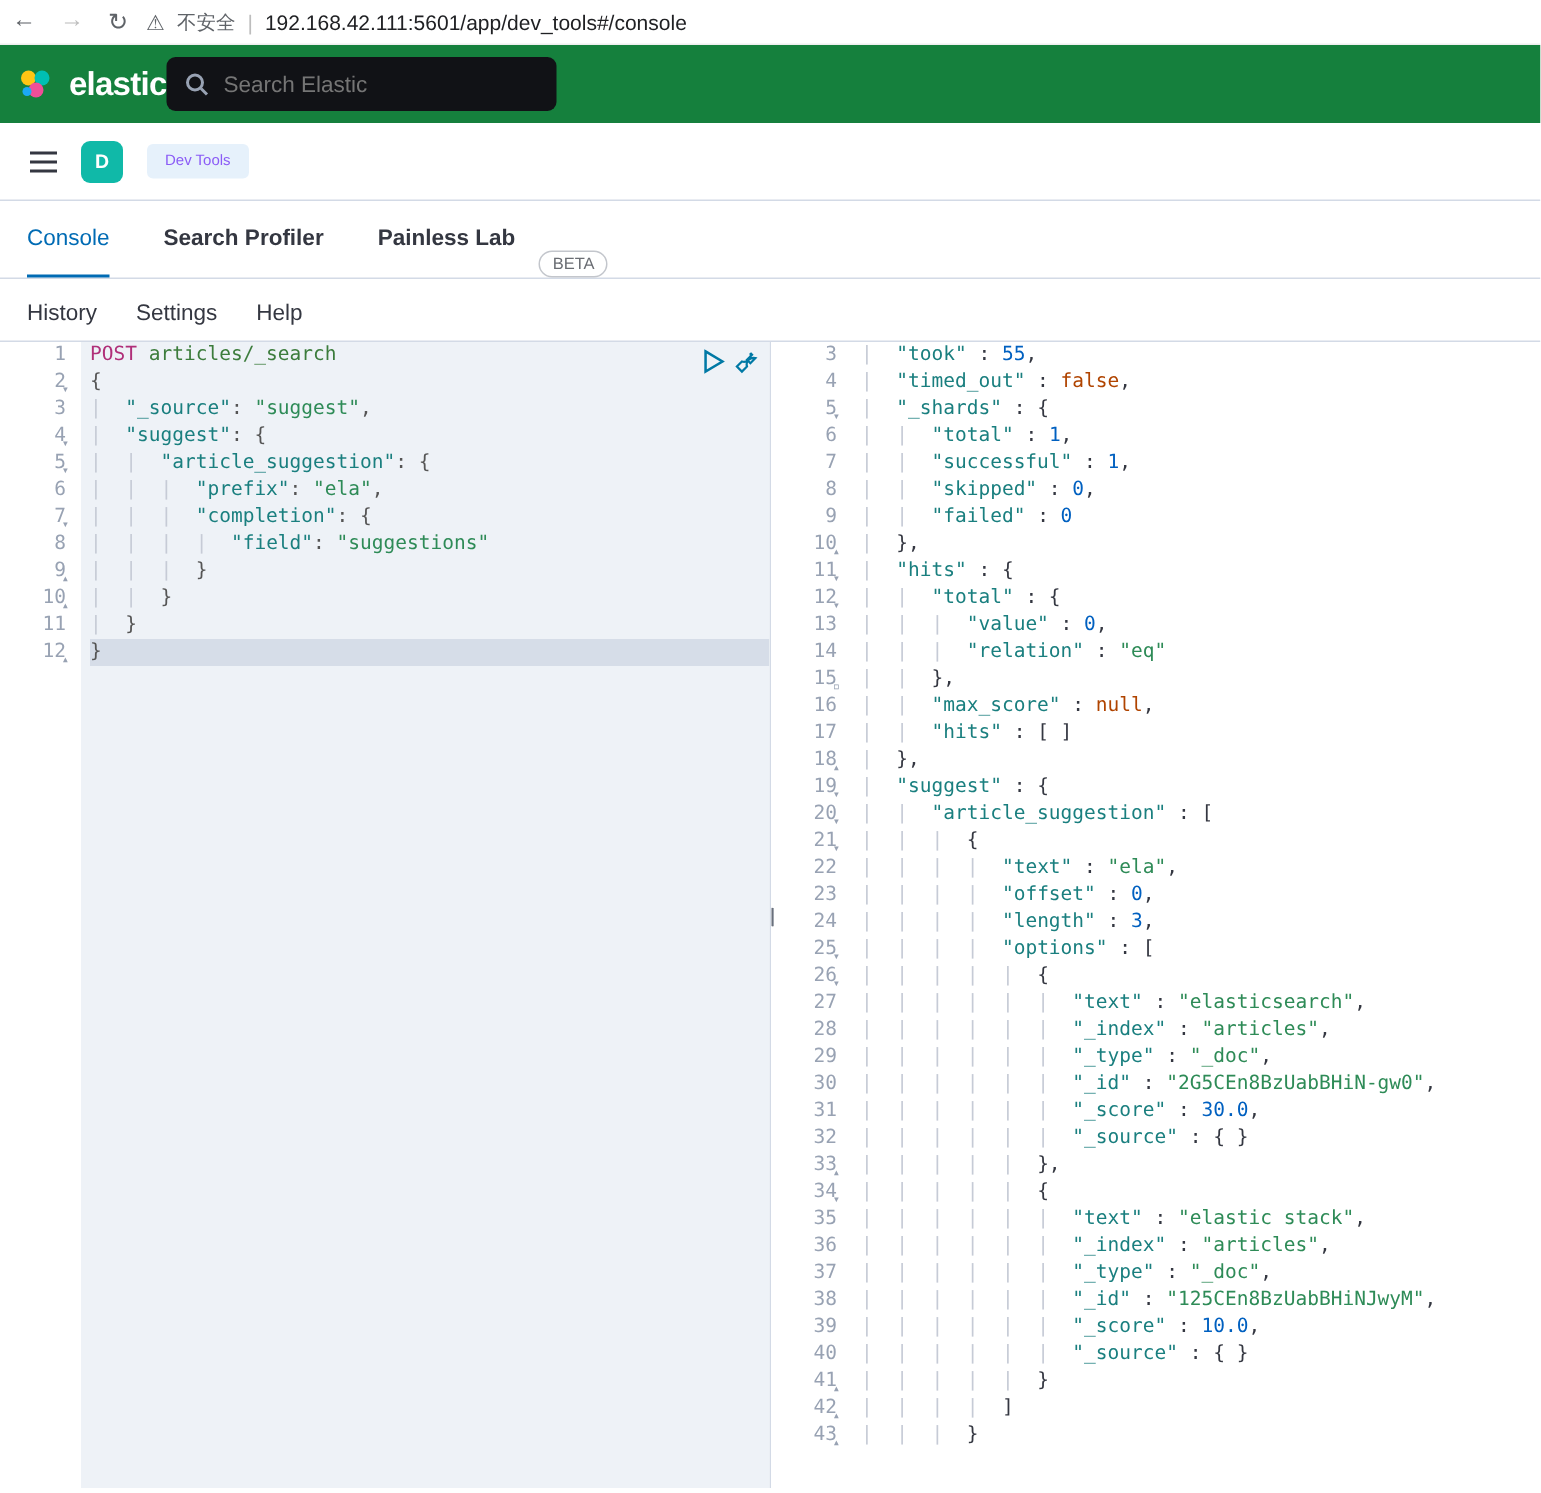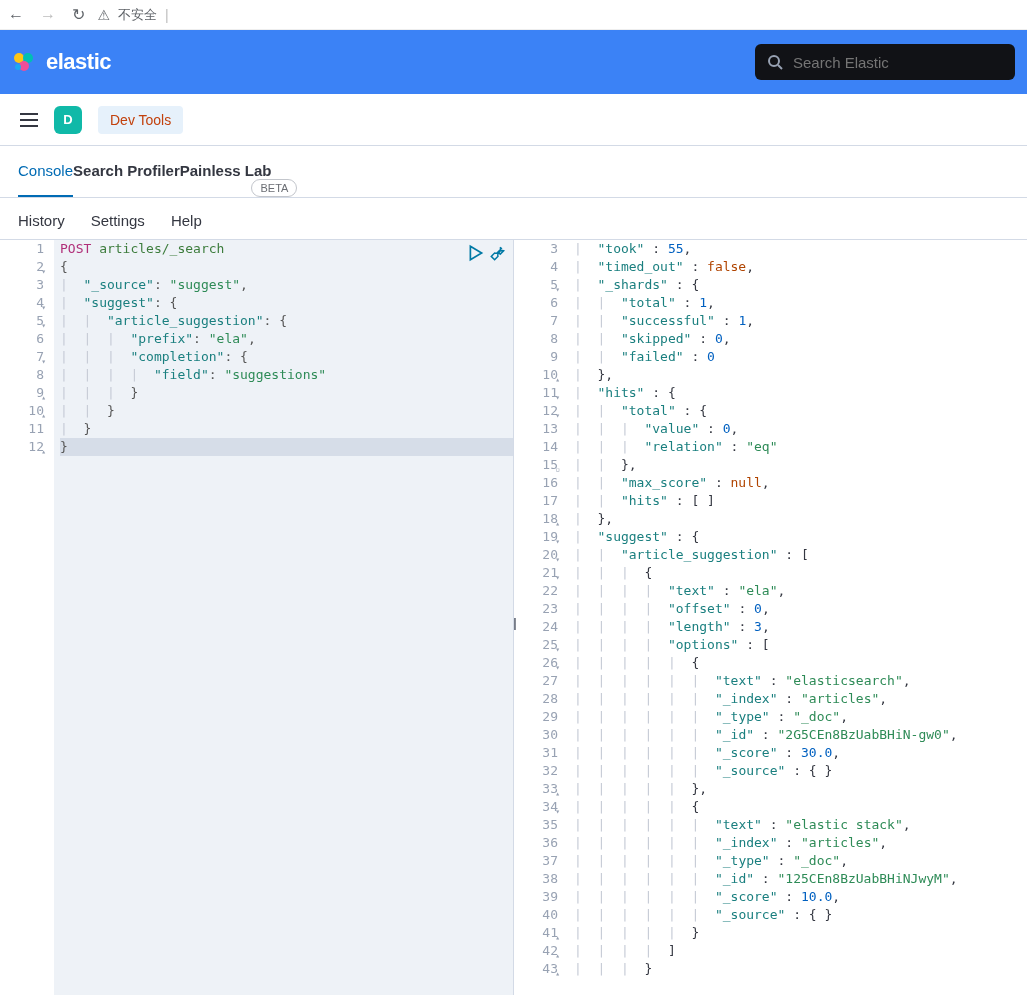--- a/index.html
+++ b/index.html
@@ -7,34 +7,34 @@
 
 .browser-bar { height: 30px; display: flex; align-items: center; padding: 2px 8px; gap: 12px; border-bottom: 1px solid #eee; }
 .browser-bar .nav-icons { display: flex; gap: 16px; color: #5f6368; }
 .browser-bar .nav-icons span { cursor: pointer; font-size: 16px; }
 .browser-bar .nav-icons .disabled { color: #bdbdbd; }
 .url-area { display:flex; align-items:center; gap:8px; color:#5f6368; }
 .url-area .warn { font-size:13px; }
 .url-area .sep { color:#bdbdbd; }
 .url-area .url { color:#202124; font-size:14px; }
 
-.topbar { background: #3b82f6; height: 64px; display: flex; align-items: center; justify-content: space-between; padding: 0 12px; }
+.topbar { background: #15803d; height: 52px; display: flex; align-items: center; justify-content: flex-start; padding: 0 12px; }
 .logo-wrap { display: flex; align-items: center; gap: 10px; color: #fff; }
 .logo-mark { width: 24px; height: 24px; position: relative; }
 .logo-text { font-size: 22px; font-weight: 600; letter-spacing: -0.5px; color:#fff; }
 .search-box { background: #111216; border-radius: 6px; height: 36px; min-width: 260px; display: flex; align-items: center; padding: 0 12px; gap: 10px; color: #98a2b3; }
 .search-box input { background: transparent; border: none; outline: none; color: #98a2b3; font-size: 15px; width: 200px; }
 
 .header-row { height: 52px; display: flex; align-items: center; padding: 0 20px; gap: 16px; border-bottom: 1px solid #d3dae6; }
 .hamburger { width: 18px; height: 14px; display:flex; flex-direction:column; justify-content:space-between; cursor:pointer; }
 .hamburger span { display:block; height:2px; background:#343741; }
 .space-badge { width: 28px; height: 28px; border-radius: 6px; background: #10b9a8; color:#fff; display:flex; align-items:center; justify-content:center; font-weight:700; font-size:13px; }
-.crumb { background:#e6f1fb; color:#c2410c; padding:6px 12px; border-radius:4px; font-weight:500; font-size:14px; }
+.crumb { background:#e6f1fb; color:#8b5cf6; padding:6px 12px; border-radius:4px; font-weight:500; font-size:10px; }
 
-.tabs { display:flex; align-items:center; padding: 0 18px; height:52px; border-bottom:1px solid #d3dae6; }
+.tabs { display:flex; align-items:center; gap:36px; padding: 0 18px; height:52px; border-bottom:1px solid #d3dae6; }
 .tab { font-size:15px; color:#343741; cursor:pointer; height:100%; display:flex; align-items:center; border-bottom:2px solid transparent;font-weight:bold; }
 .tab.active { color:#006bb4; border-bottom-color:#006bb4; font-weight:500; }
 .beta { font-size:11px; border:1px solid #c3c6cc; color:#6a6d73; padding:2px 8px; border-radius:999px; margin-left:-20px;margin-top:32px; }
 
 .subtabs { display:flex; gap:26px; padding:14px 18px 10px; font-size:15px; color:#343741; }
 .subtabs span { cursor:pointer; }
 
 .panes { display:flex; height: calc(995px - 30px - 52px - 52px - 52px - 44px); border-top:1px solid #d3dae6; position:relative; }
 .pane { flex:1; min-width:0; display:flex; overflow:hidden; }
 .pane.left { border-right:1px solid #d3dae6; }
@@ -62,20 +62,21 @@
 <div class="browser-bar">
   <div class="nav-icons">
     <span>←</span>
     <span class="disabled">→</span>
     <span>↻</span>
   </div>
   <div class="url-area">
     <span>⚠</span>
     <span class="warn">不安全</span>
     <span class="sep">|</span>
+    <span class="url">192.168.42.111:5601/app/dev_tools#/console</span>
   </div>
 </div>
 
 <div class="topbar">
   <div class="logo-wrap">
     <svg class="logo-mark" viewBox="0 0 24 24">
       <circle cx="7" cy="8" r="5" fill="#fec514"></circle>
       <circle cx="16" cy="8" r="5" fill="#00bfb3"></circle>
       <circle cx="12" cy="16" r="5" fill="#f04e98"></circle>
       <circle cx="6" cy="17" r="3" fill="#1ba9f5"></circle>

